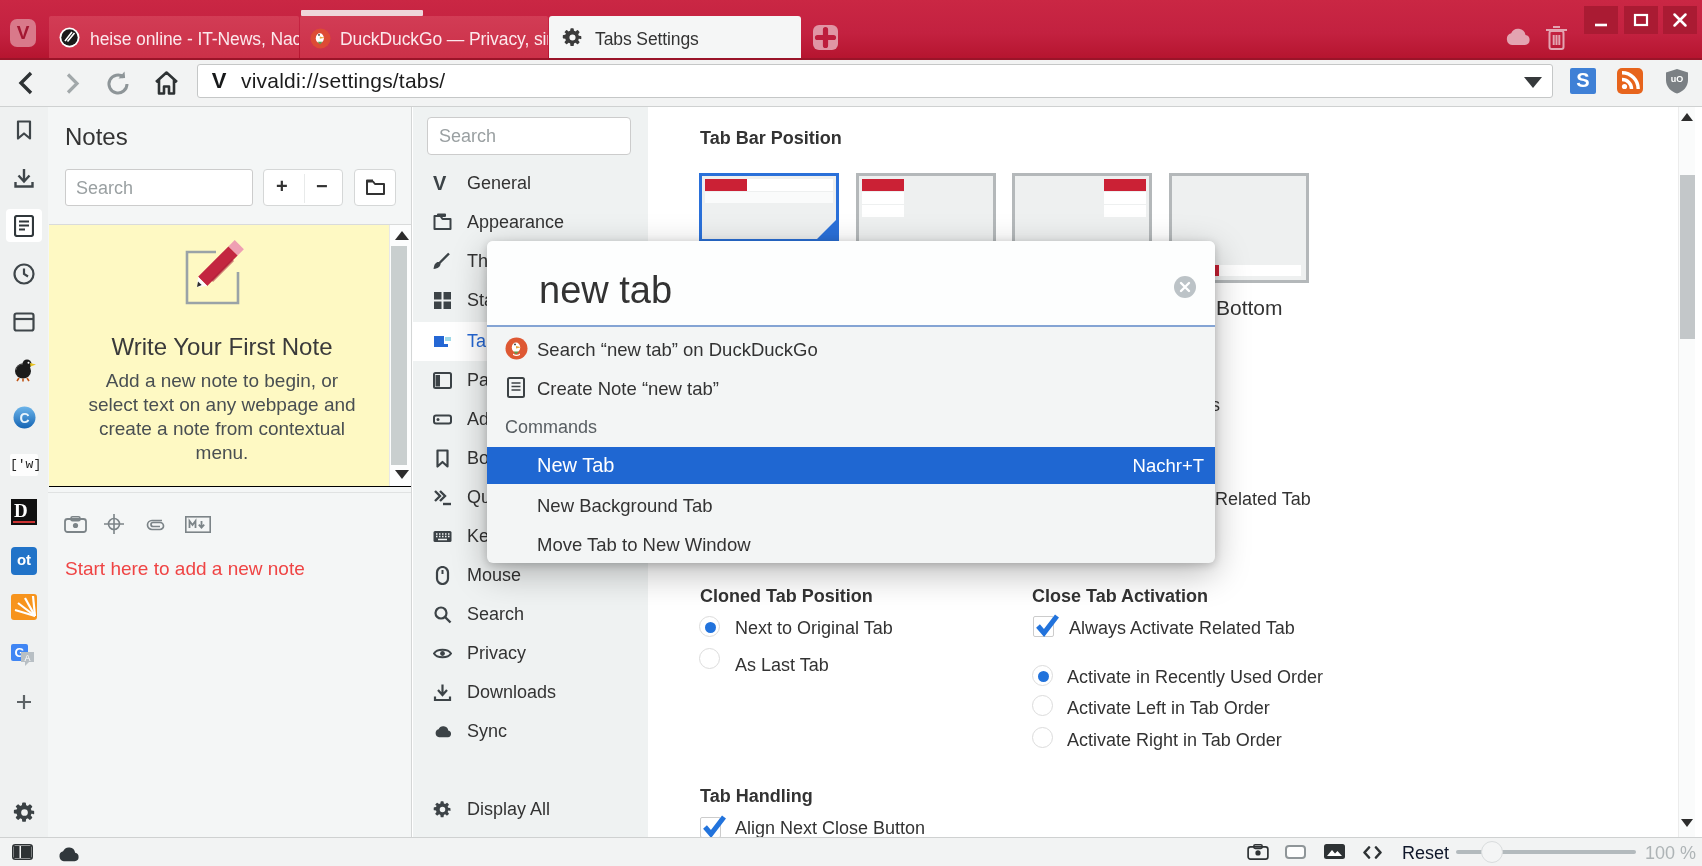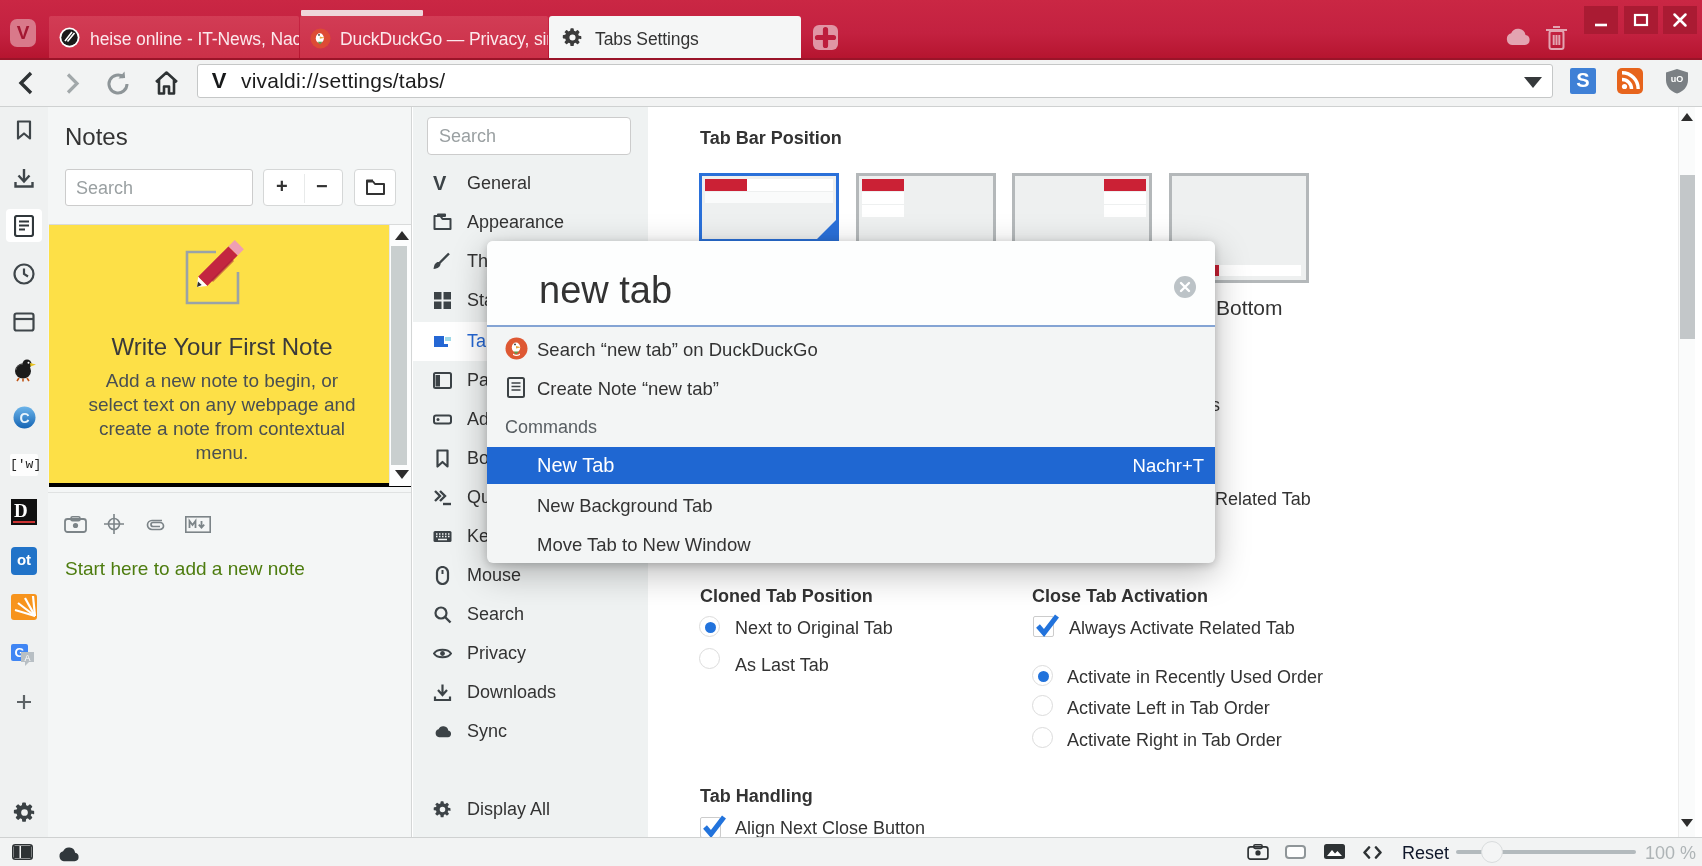--- a/index.html
+++ b/index.html
@@ -26,22 +26,22 @@
   
   #navbar { left:0; top:60px; width:1702px; height:47px; background:#f2f3f3; border-bottom:1px solid #cfd1d1; }
   #urlbar { left:197px; top:4px; width:1356px; height:34px; background:#fff; border:1px solid #c5c7c7; border-radius:3px; }
   #urltext { left:241px; top:9px; font-size:21px; color:#1c1c1c; letter-spacing:0.2px; }
   .extbtn { top:8px; width:26px; height:26px; }
 
   
   #sidebar { left:0; top:107px; width:48px; height:730px; background:#eff1f1; }
   
   #panel { left:48px; top:107px; width:364px; height:730px; background:#f4f6f6; border-right:1px solid #d4d6d6; }
-  #notearea { left:49px; top:224px; width:362px; height:263px; background:#fde047;
-    border-top:1px solid #d9dbdb; border-bottom:4px solid #000000; }
+  #notearea { left:49px; top:224px; width:362px; height:263px; background:#fef9c3;
+    border-top:1px solid #d9dbdb; border-bottom:1px solid #000000; }
 
   
   #setnav { left:413px; top:107px; width:235px; height:730px; background:#eff2f2; }
   .navrow { position:absolute; left:0; width:235px; height:39px; }
   .navlabel { position:absolute; left:54px; top:9px; font-size:18px; color:#333; white-space:nowrap; }
   .navicon { position:absolute; left:20px; top:10px; width:19px; height:19px; }
 
   
   #content { left:648px; top:107px; width:1054px; height:730px; background:#fff; }
   h3.sect { position:absolute; font-size:18px; font-weight:bold; color:#333; white-space:nowrap; }
@@ -288,21 +288,21 @@
       <circle cx="10" cy="10" r="5.5" fill="none" stroke="#7c8488" stroke-width="1.6"></circle>
     </svg>
     <svg class="abs" style="left:97px;top:25px" width="23" height="14" viewBox="0 0 23 14">
       <path d="M17 3.5 H7 a4.5 4.5 0 0 0 0 9 H15 a3.5 3.5 0 0 0 0-7 H8 a2 2 0 0 0 0 4 H15" stroke="#7c8488" stroke-width="1.7" fill="none"></path>
     </svg>
     <svg class="abs" style="left:137px;top:24px" width="26" height="17" viewBox="0 0 26 17">
       <rect x="0.8" y="0.8" width="24.4" height="15.4" fill="none" stroke="#7c8488" stroke-width="1.6"></rect>
       <path d="M4.5 12 V5 L7.5 9 L10.5 5 V12" stroke="#7c8488" stroke-width="1.8" fill="none"></path>
       <path d="M16.5 5 V11 M13.8 8.6 L16.5 11.6 L19.2 8.6" stroke="#7c8488" stroke-width="1.8" fill="none"></path>
     </svg>
-    <div class="abs" style="left:17px;top:66px;font-size:19px;color:#4d7c0f;">Start here to add a new note</div>
+    <div class="abs" style="left:17px;top:66px;font-size:19px;color:#ef4444;">Start here to add a new note</div>
   </div>
 
   <div id="setnav" class="abs">
     <div class="abs" style="left:14px;top:10px;width:204px;height:38px;background:#fff;border:1px solid #ccc;border-radius:4px;">
       <div class="abs" style="left:11px;top:8px;font-size:18px;color:#9aa0a2;">Search</div>
     </div>
     <div class="navrow" style="top:57px;">
       <div class="navicon" style="font-weight:bold;font-size:20px;color:#3c4347;line-height:19px;">V</div>
       <div class="navlabel">General</div>
     </div>

